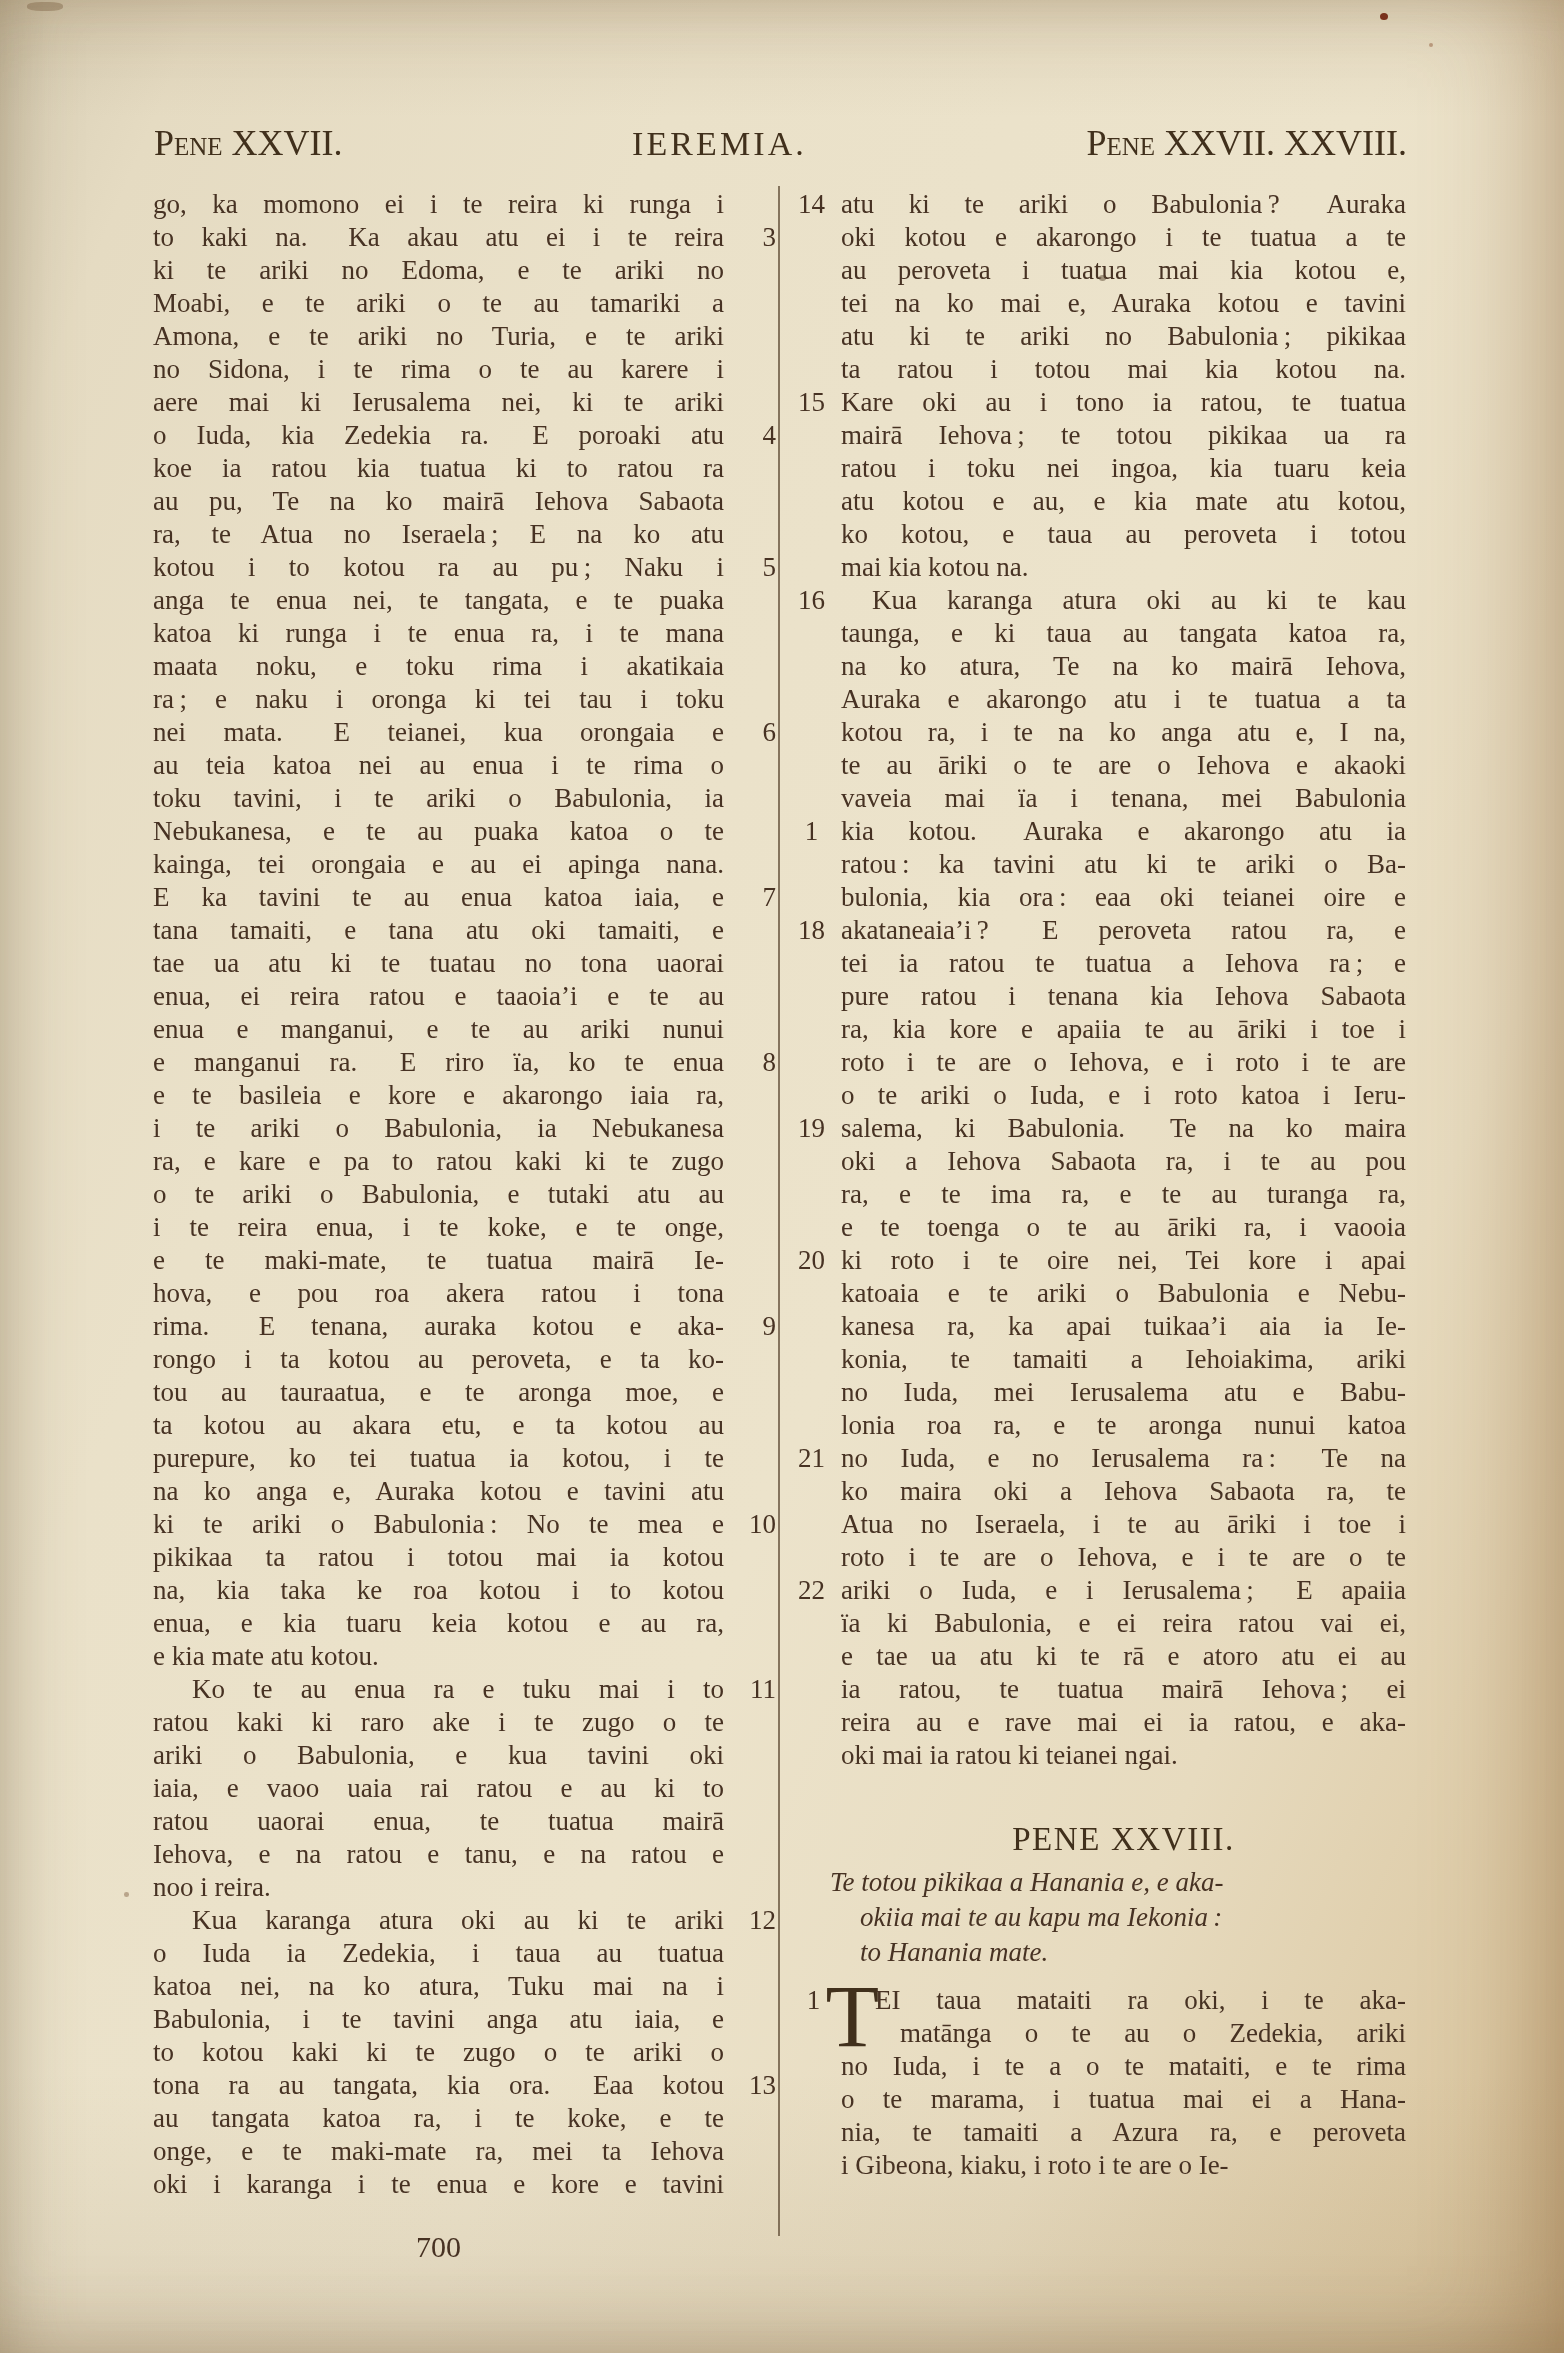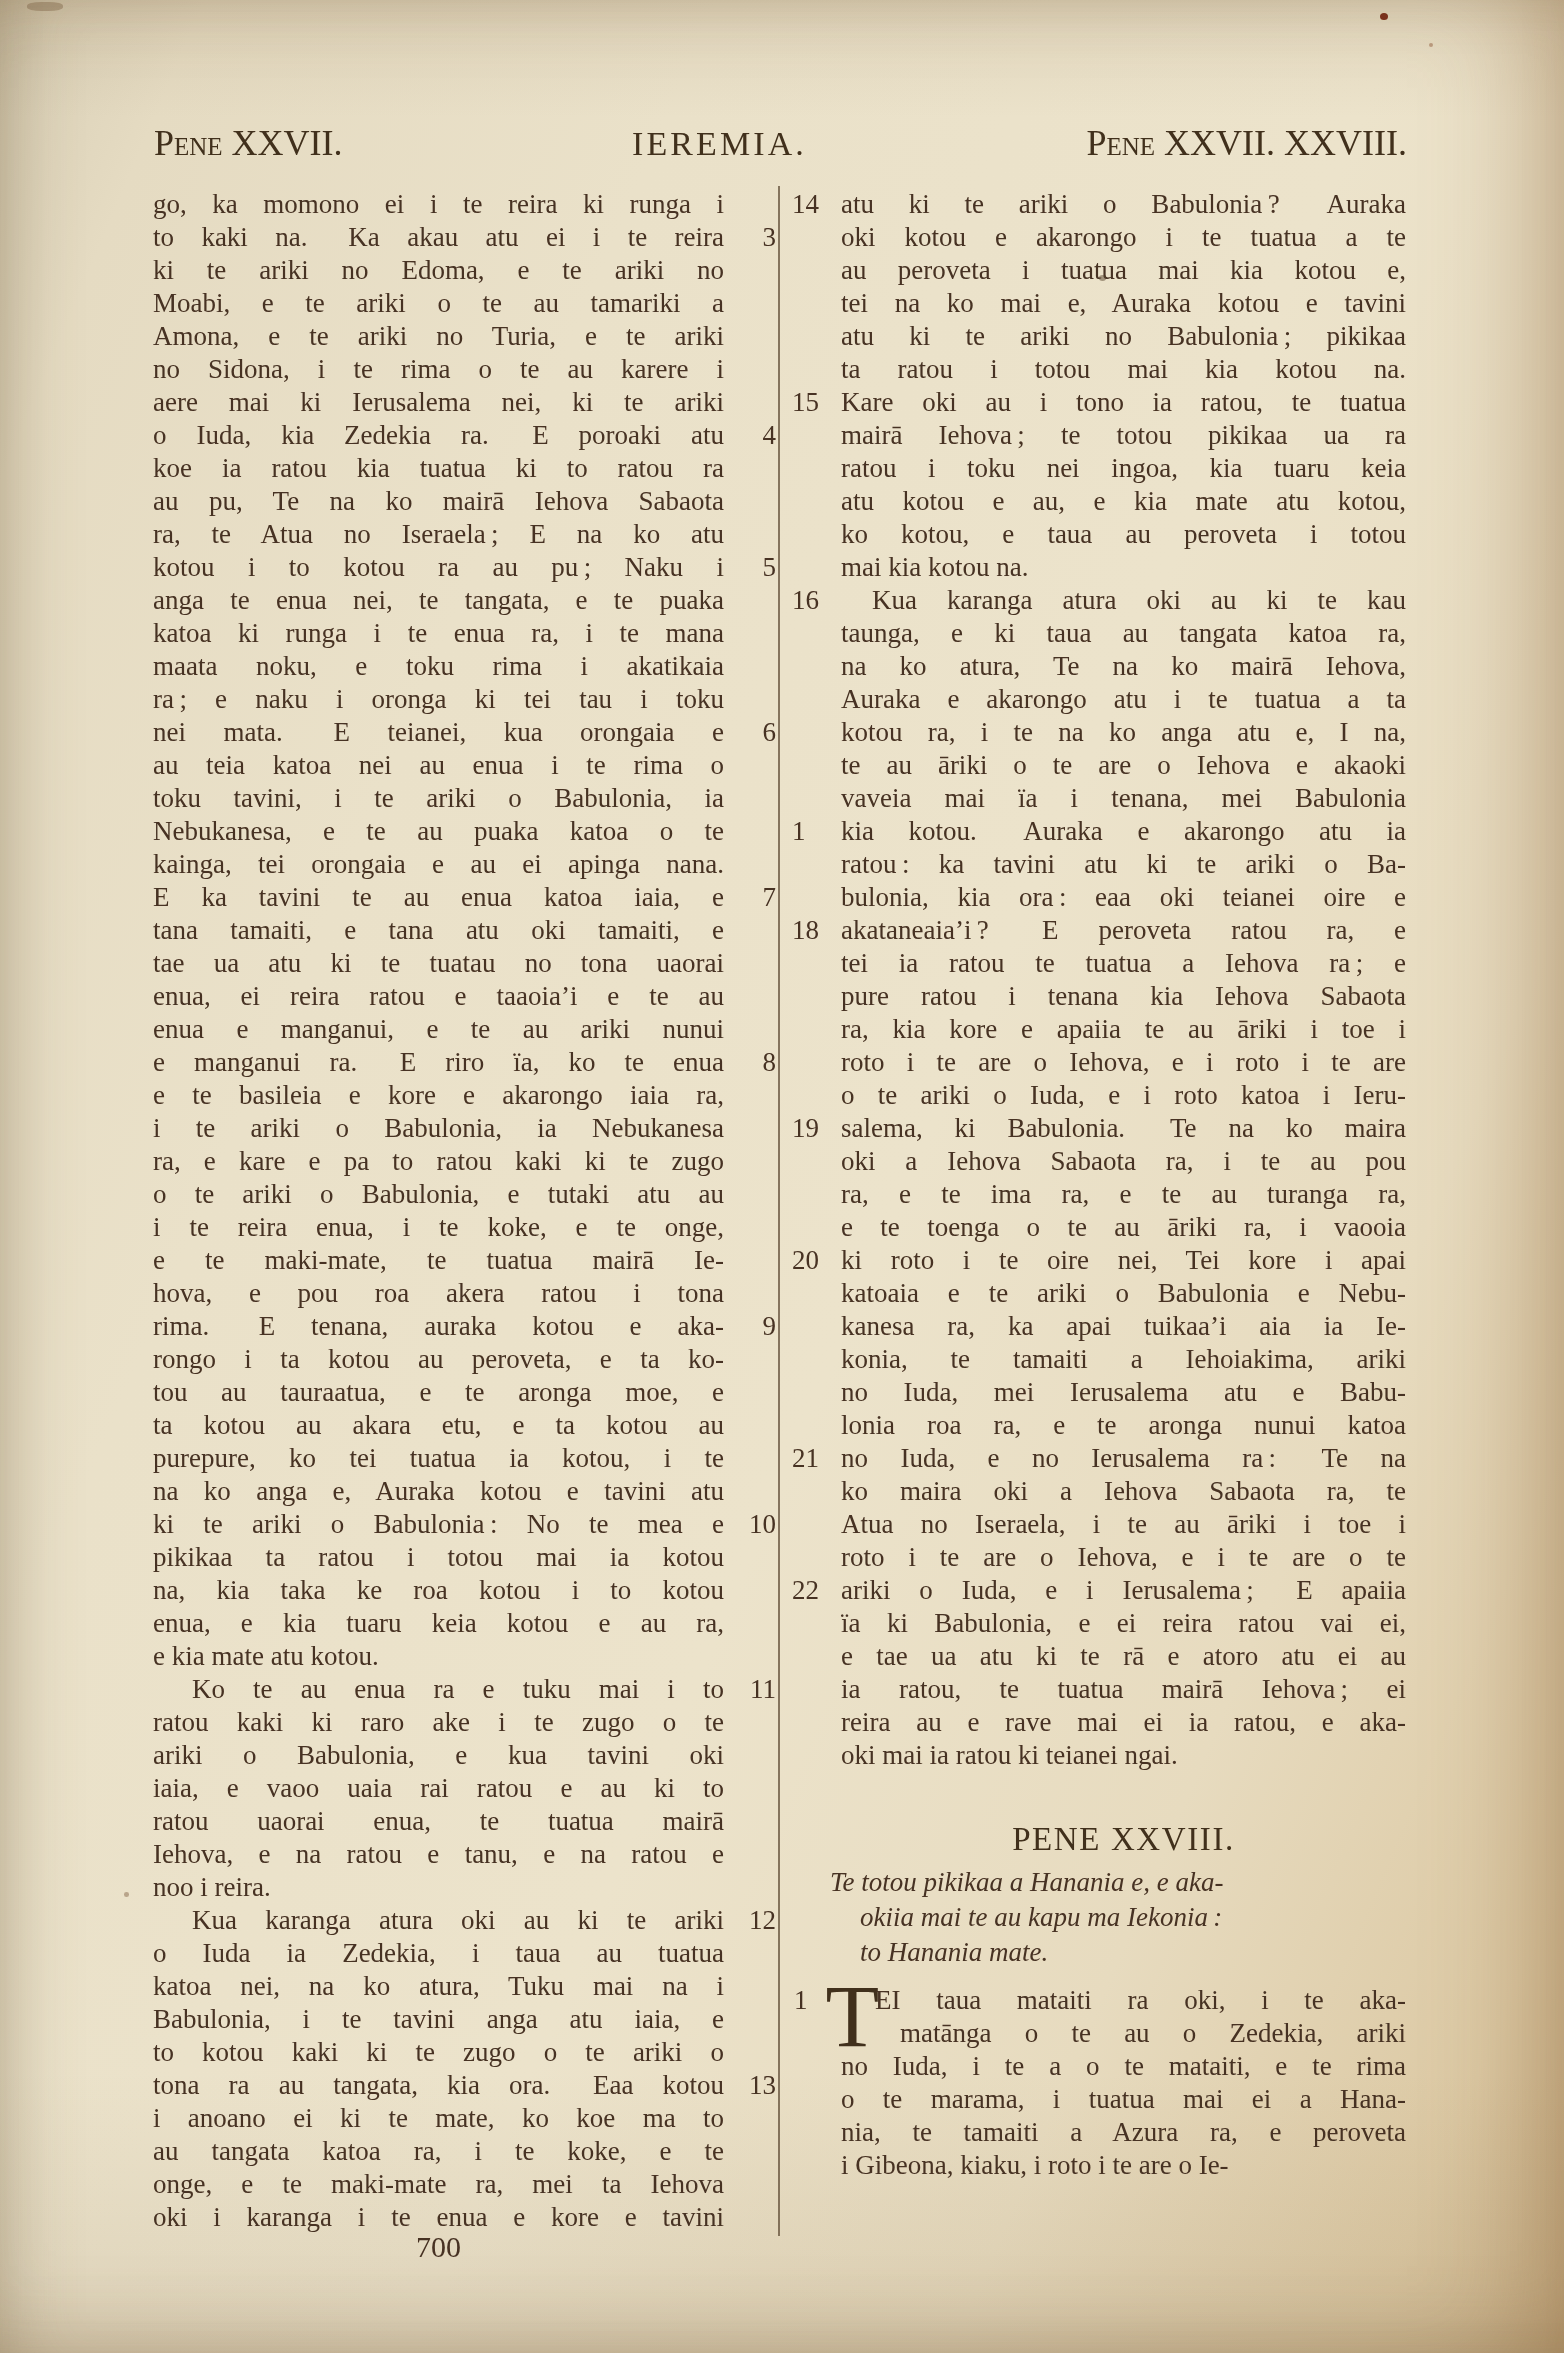--- a/index.html
+++ b/index.html
@@ -45,21 +45,21 @@
     position:relative;height:33px;line-height:33px;
     text-align:justify;text-align-last:justify;
     white-space:normal;
   }
   .ln.end{text-align:left;text-align-last:left;}
   .col-left .ln.ind{padding-left:39px;}
   .col-right .ln.ind{padding-left:31px;}
 
   .vnum{position:absolute;top:0;font-size:27px;line-height:33px;text-align-last:auto;}
   .col-left .vnum{right:-52px;width:34px;text-align:right;}
-  .col-right .vnum{left:-49px;width:39px;text-align:left;}
+  .col-right .vnum{left:-49px;width:39px;text-align:center;}
 
   .chap-heading{
     margin-top:50px;height:34px;line-height:34px;
     text-align:center;font-size:33px;letter-spacing:1.6px;color:#41301c;
   }
   .summary{margin-top:9.4px;font-style:italic;font-size:27px;}
   .summary .ln{height:35px;line-height:35px;text-align:right;text-align-last:left;}
   .summary .ln.first{margin-left:-11px;}
   .summary .ln.ind{padding-left:19px;}
 
@@ -141,21 +141,20 @@
       <div class="ln">iaia, e vaoo uaia rai ratou e au ki to</div>
       <div class="ln">ratou uaorai enua, te tuatua mairā</div>
       <div class="ln">Iehova, e na ratou e tanu, e na ratou e</div>
       <div class="ln end">noo i reira.</div>
       <div class="ln ind"><span class="vnum">12</span>Kua karanga atura oki au ki te ariki</div>
       <div class="ln">o Iuda ia Zedekia, i taua au tuatua</div>
       <div class="ln">katoa nei, na ko atura, Tuku mai na i</div>
       <div class="ln">Babulonia, i te tavini anga atu iaia, e</div>
       <div class="ln">to kotou kaki ki te zugo o te ariki o</div>
       <div class="ln"><span class="vnum">13</span>tona ra au tangata, kia ora.  Eaa kotou</div>
-      <div class="ln">i anoano ei ki te mate, ko koe ma to</div>
       <div class="ln">au tangata katoa ra, i te koke, e te</div>
       <div class="ln">onge, e te maki-mate ra, mei ta Iehova</div>
       <div class="ln">oki i karanga i te enua e kore e tavini</div>
     </div>
 
   <div class="col col-right">
     <div id="rightLines">
         <div class="ln"><span class="vnum">14</span>atu ki te ariki o Babulonia ?  Auraka</div>
         <div class="ln">oki kotou e akarongo i te tuatua a te</div>
         <div class="ln">au peroveta i tuatua mai kia kotou e,</div>

